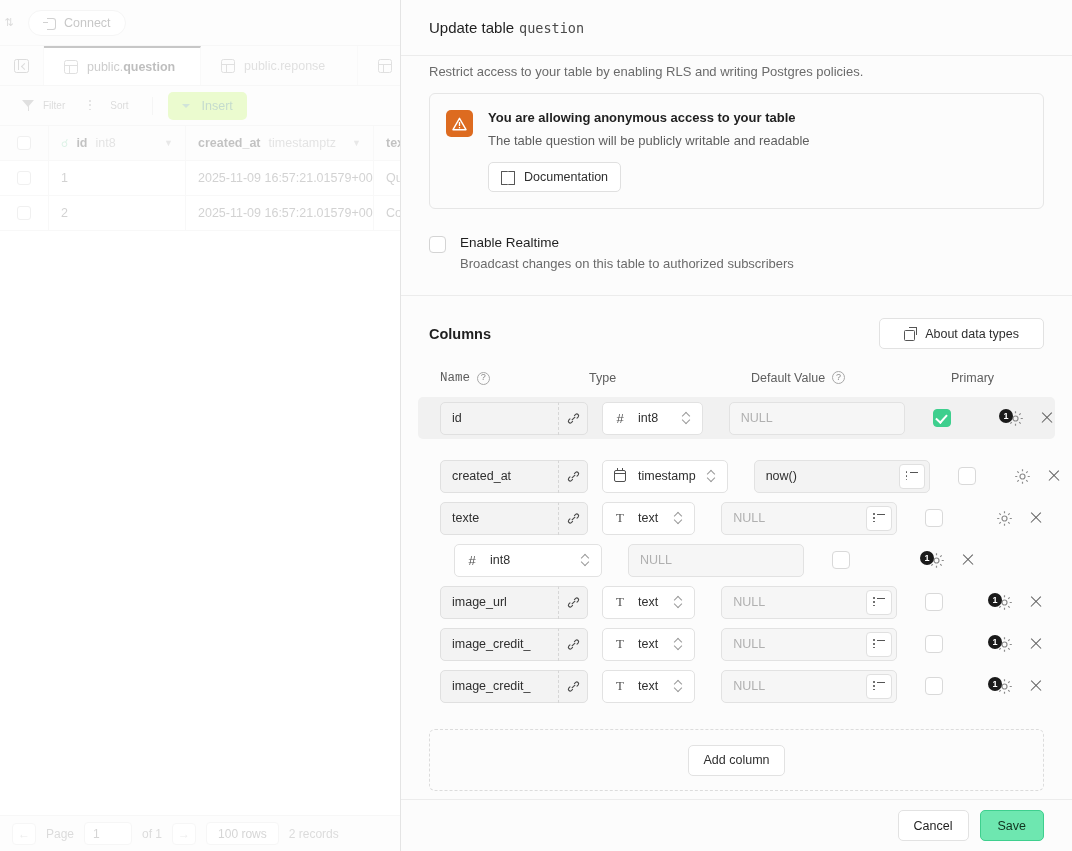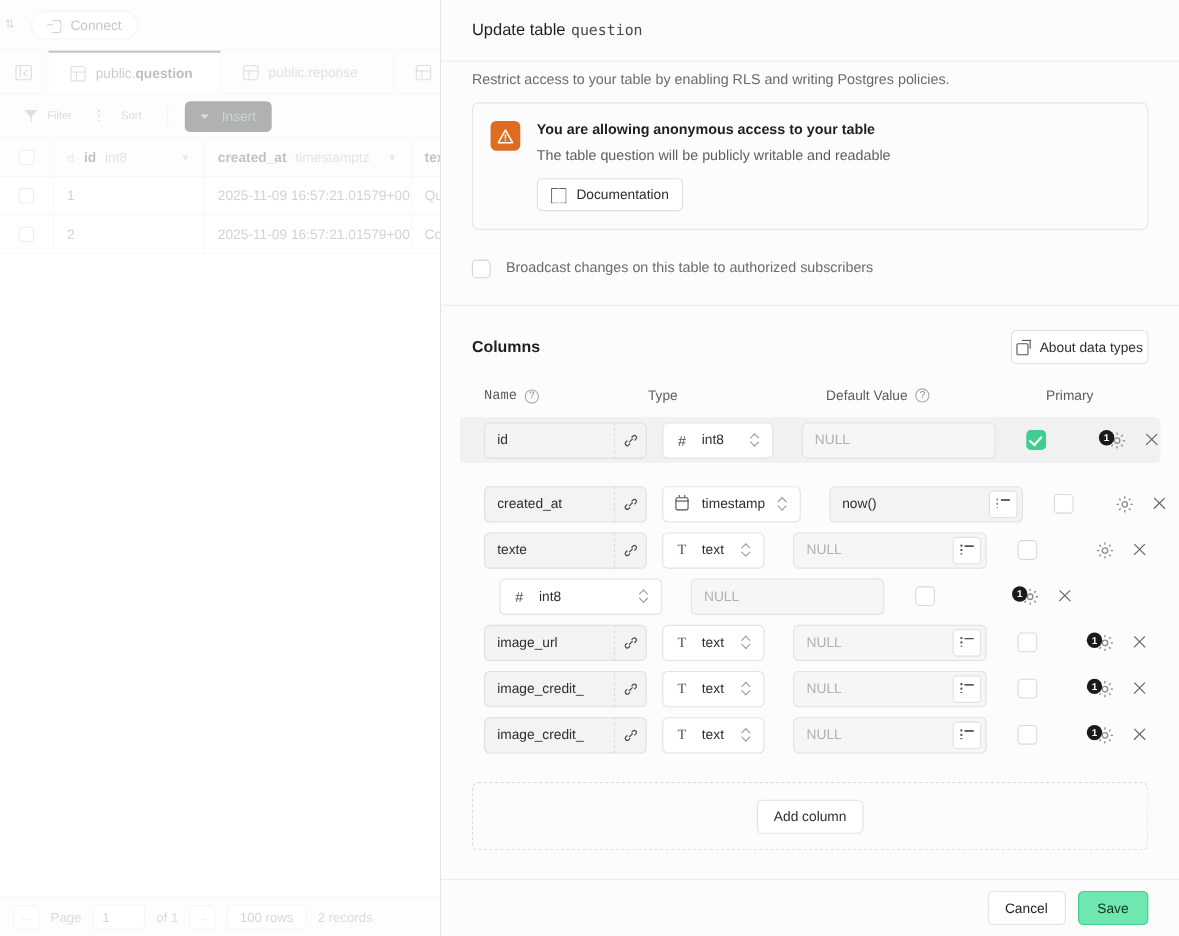--- a/index.html
+++ b/index.html
@@ -70,21 +70,21 @@
   .funnel-ico:before { content:""; position:absolute; left:0;top:0; width:0;height:0; border-left:6.5px solid transparent;border-right:6.5px solid transparent;border-top:7px solid #9a9a9a;}
   .funnel-ico:after { content:""; position:absolute; left:5.7px;top:6px;width:1.3px;height:5px;background:#9a9a9a;}
   .sort-ico { width:13px;height:11px;position:relative;}
   .sort-ico i { position:absolute; left:3px; height:1.4px; background:#9a9a9a; display:block;}
   .sort-ico i:nth-child(1){top:0;width:10px;}
   .sort-ico i:nth-child(2){top:4.3px;width:7.5px;}
   .sort-ico i:nth-child(3){top:8.6px;width:5px;}
   .sort-ico b { position:absolute;left:0;width:1.5px;height:1.5px;background:#9a9a9a;border-radius:50%;display:block;}
   .sort-ico b:nth-of-type(1){top:0;} .sort-ico b:nth-of-type(2){top:4.3px;} .sort-ico b:nth-of-type(3){top:8.6px;}
   .insert-btn {
-    height: 28px; background: #000000; border-radius: 5px; display:flex; align-items:center;
+    height: 28px; background: #bef264; border-radius: 5px; display:flex; align-items:center;
     gap: 12px; padding: 0 14px; font-size: 12.5px; color: #3f8a5f; text-align: center;
   }
   .caret-d { width:0;height:0;border-left:4px solid transparent;border-right:4px solid transparent;border-top:4.5px solid #6aa886;}
 
   .bg-grid { position:absolute; left:0; top:126px; width: 1072px; }
   .gr-head, .gr-row { display:flex; height: 35px; align-items:center; border-bottom:1px solid #ebebeb; font-size:12.5px;}
   .gr-head { background:#fbfbfb; }
   .gc { border-right:1px solid #ebebeb; height:35px; display:flex; align-items:center; padding: 0 12px; gap:8px; overflow:hidden; white-space:nowrap;}
   .gc.c0 { width: 49px; justify-content:center; padding:0;}
   .gc.c1 { width: 137px; }
@@ -155,21 +155,21 @@
     background: #fff; flex: none; margin-top: 1px;
   }
   .rt-title { font-size: 13.5px; color: #1f1f1f; margin-bottom: 6px; }
   .rt-sub { font-size: 13px; color: #6b6b6b; }
 
   .sect-cols { padding: 22px 28px 0 28px; }
   .cols-head { display: flex; align-items: center; justify-content: space-between; margin-bottom: 22px;}
   .cols-title { font-size: 14.5px; font-weight: 700; color: #1f1f1f; }
   .adt-btn {
     display: inline-flex; align-items: center; gap: 9px; height: 31px;
-    padding: 0 4px; border: 1px solid #e2e2e2; border-radius: 5px; background:#fff;
+    padding: 0 24px; border: 1px solid #e2e2e2; border-radius: 5px; background:#fff;
     font-size: 12.5px; color: #2f2f2f;
   }
   .ext-ico { width:12px;height:12px;position:relative;flex:none;}
   .ext-ico:before{content:"";position:absolute;left:0;top:2.5px;width:9px;height:9px;border:1.3px solid #555;border-radius:1.5px;}
   .ext-ico:after{content:"";position:absolute;right:-0.5px;top:-0.5px;width:7px;height:7px;border-top:1.3px solid #555;border-right:1.3px solid #555;}
 
   .col-grid-head { display: flex; font-size: 12.5px; color: #5e5e5e; margin-bottom: 12px; }
   .ch-name { width: 160px; display:flex; align-items:center; gap:7px; padding-left:11px;font-family:Liberation Mono, monospace;}
   .ch-type { width: 162px; }
   .ch-def  { width: 200px; display:flex; align-items:flex-start; gap:7px;}
@@ -412,20 +412,21 @@
               <span>Documentation</span>
             </a>
           </div>
         </div>
       </div>
 
       <div class="sect-rt">
         <div class="rt-row">
           <div class="chk"></div>
           <div>
+            <div class="rt-title">Enable Realtime</div>
             <div class="rt-sub">Broadcast changes on this table to authorized subscribers</div>
           </div>
         </div>
       </div>
 
       <div class="sect-cols">
         <div class="cols-head">
           <div class="cols-title">Columns</div>
           <a class="adt-btn">
             <span class="ext-ico"></span>

